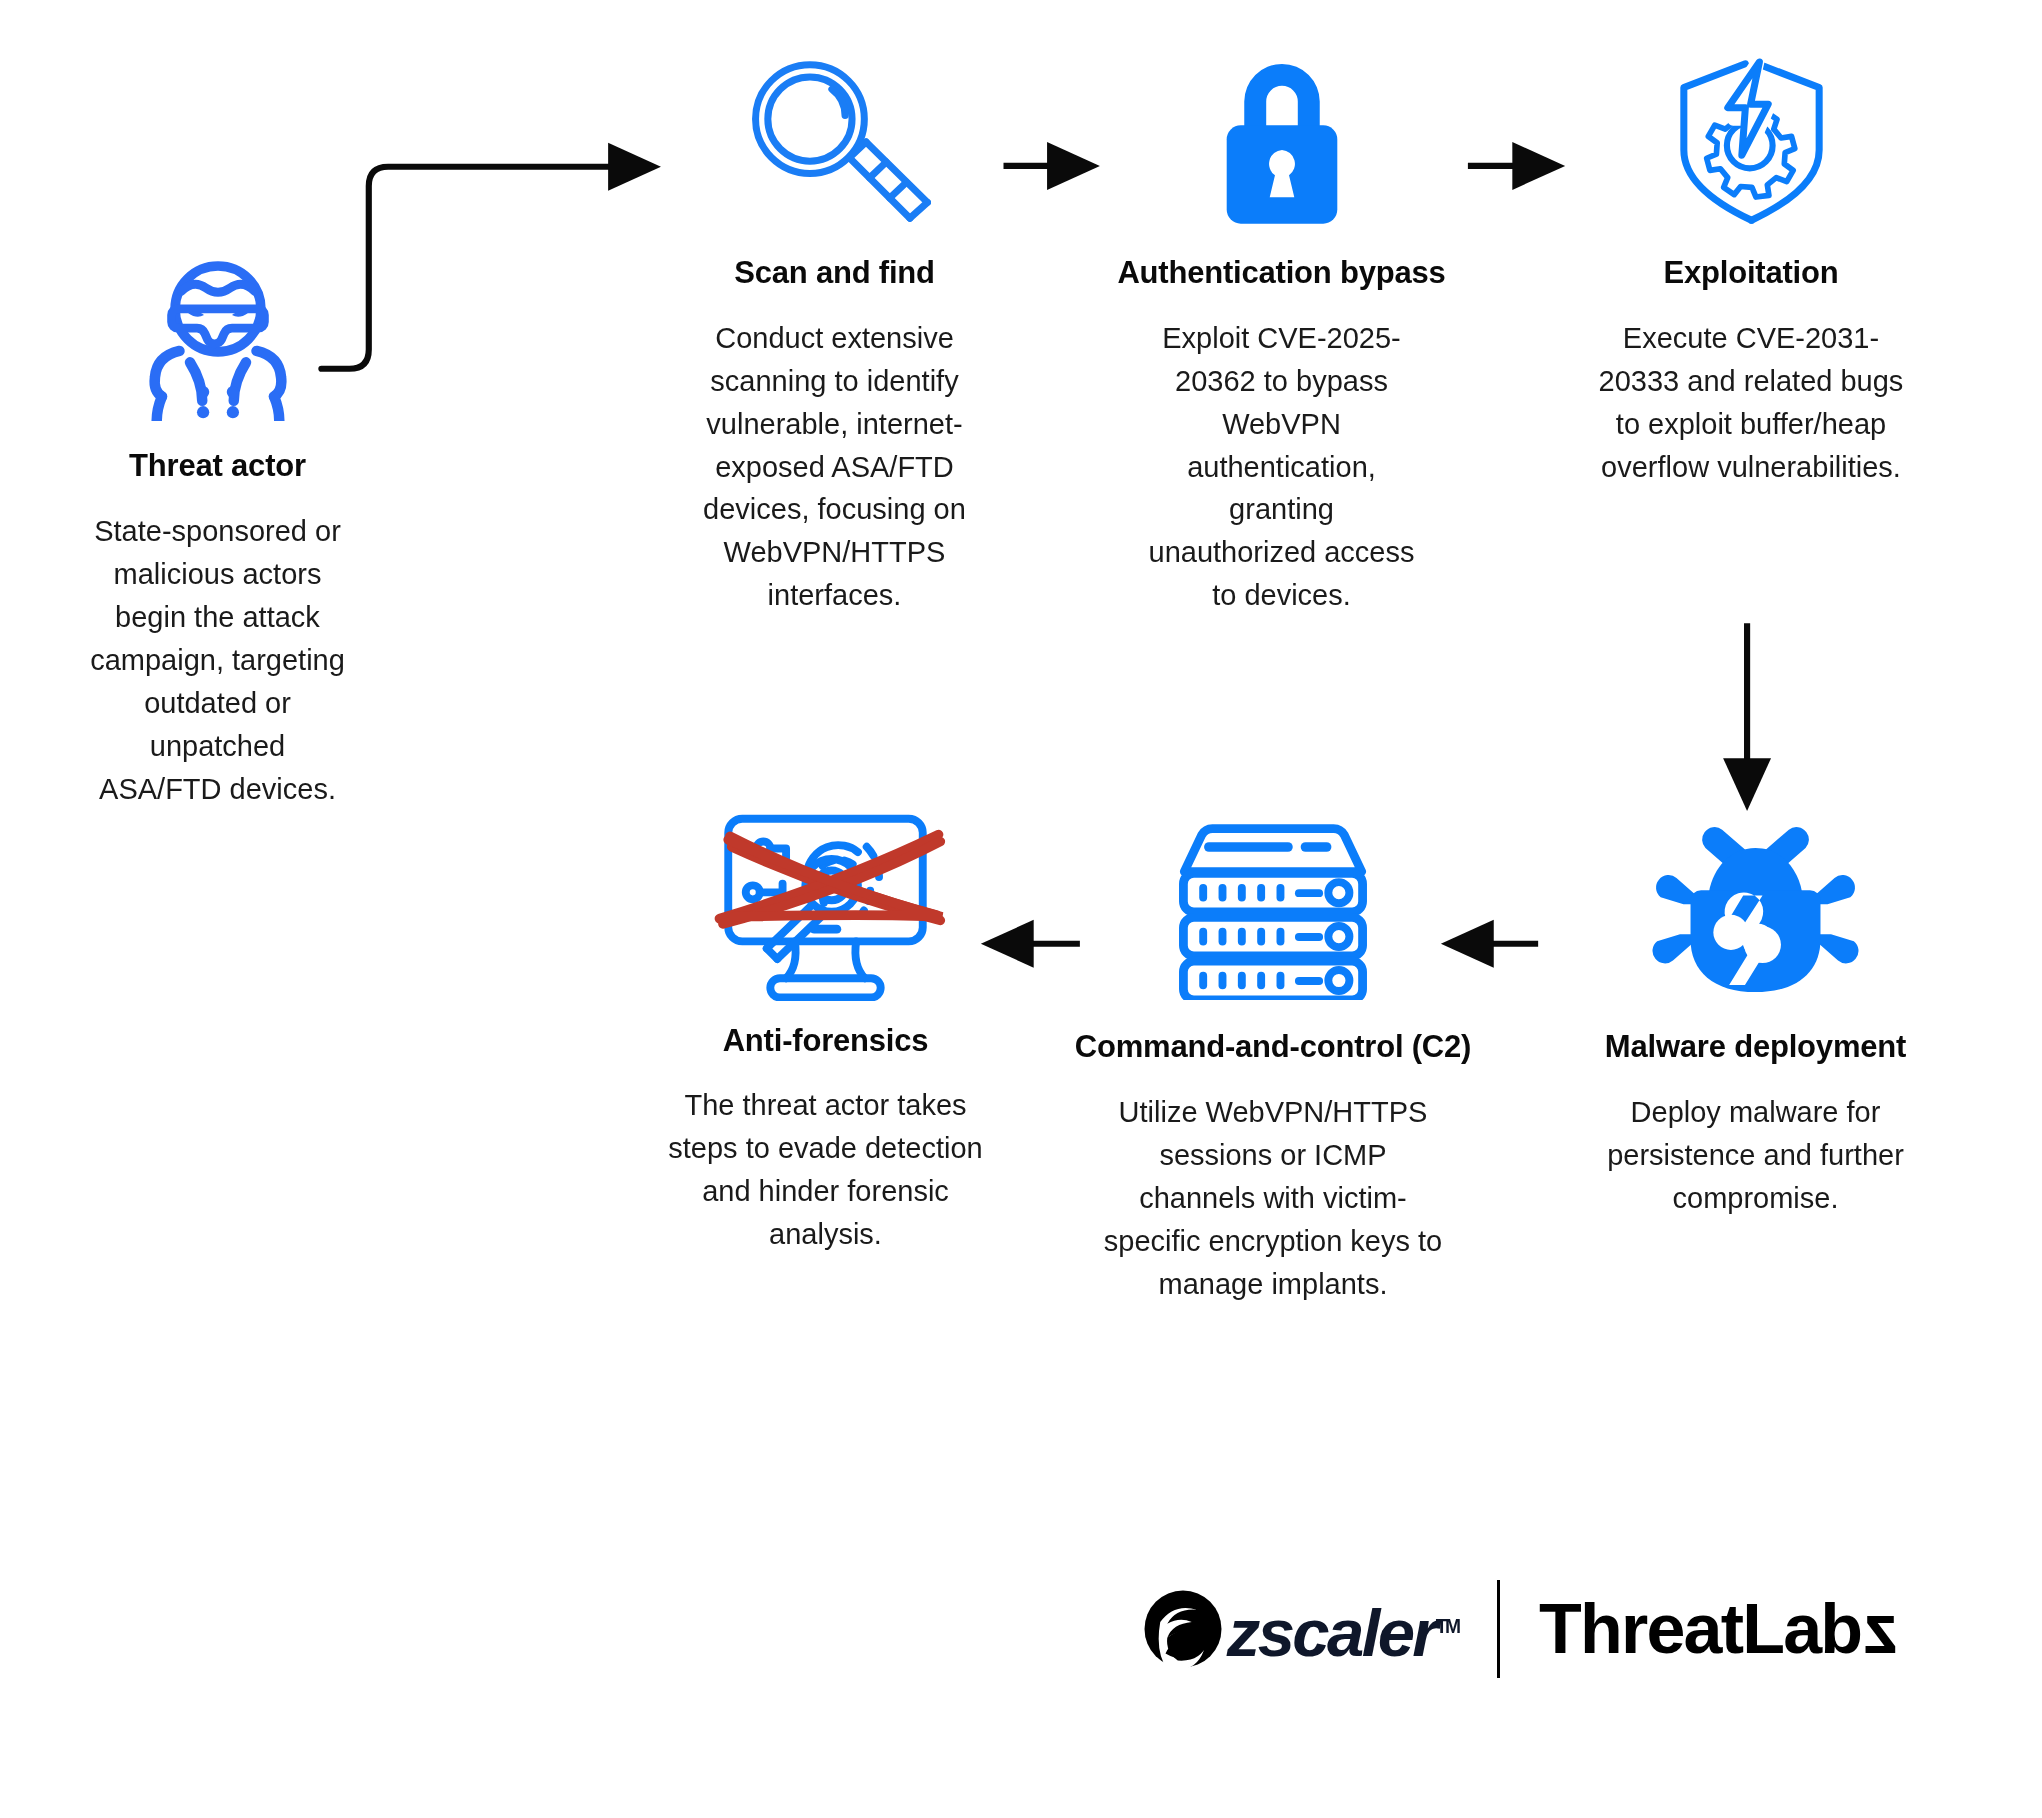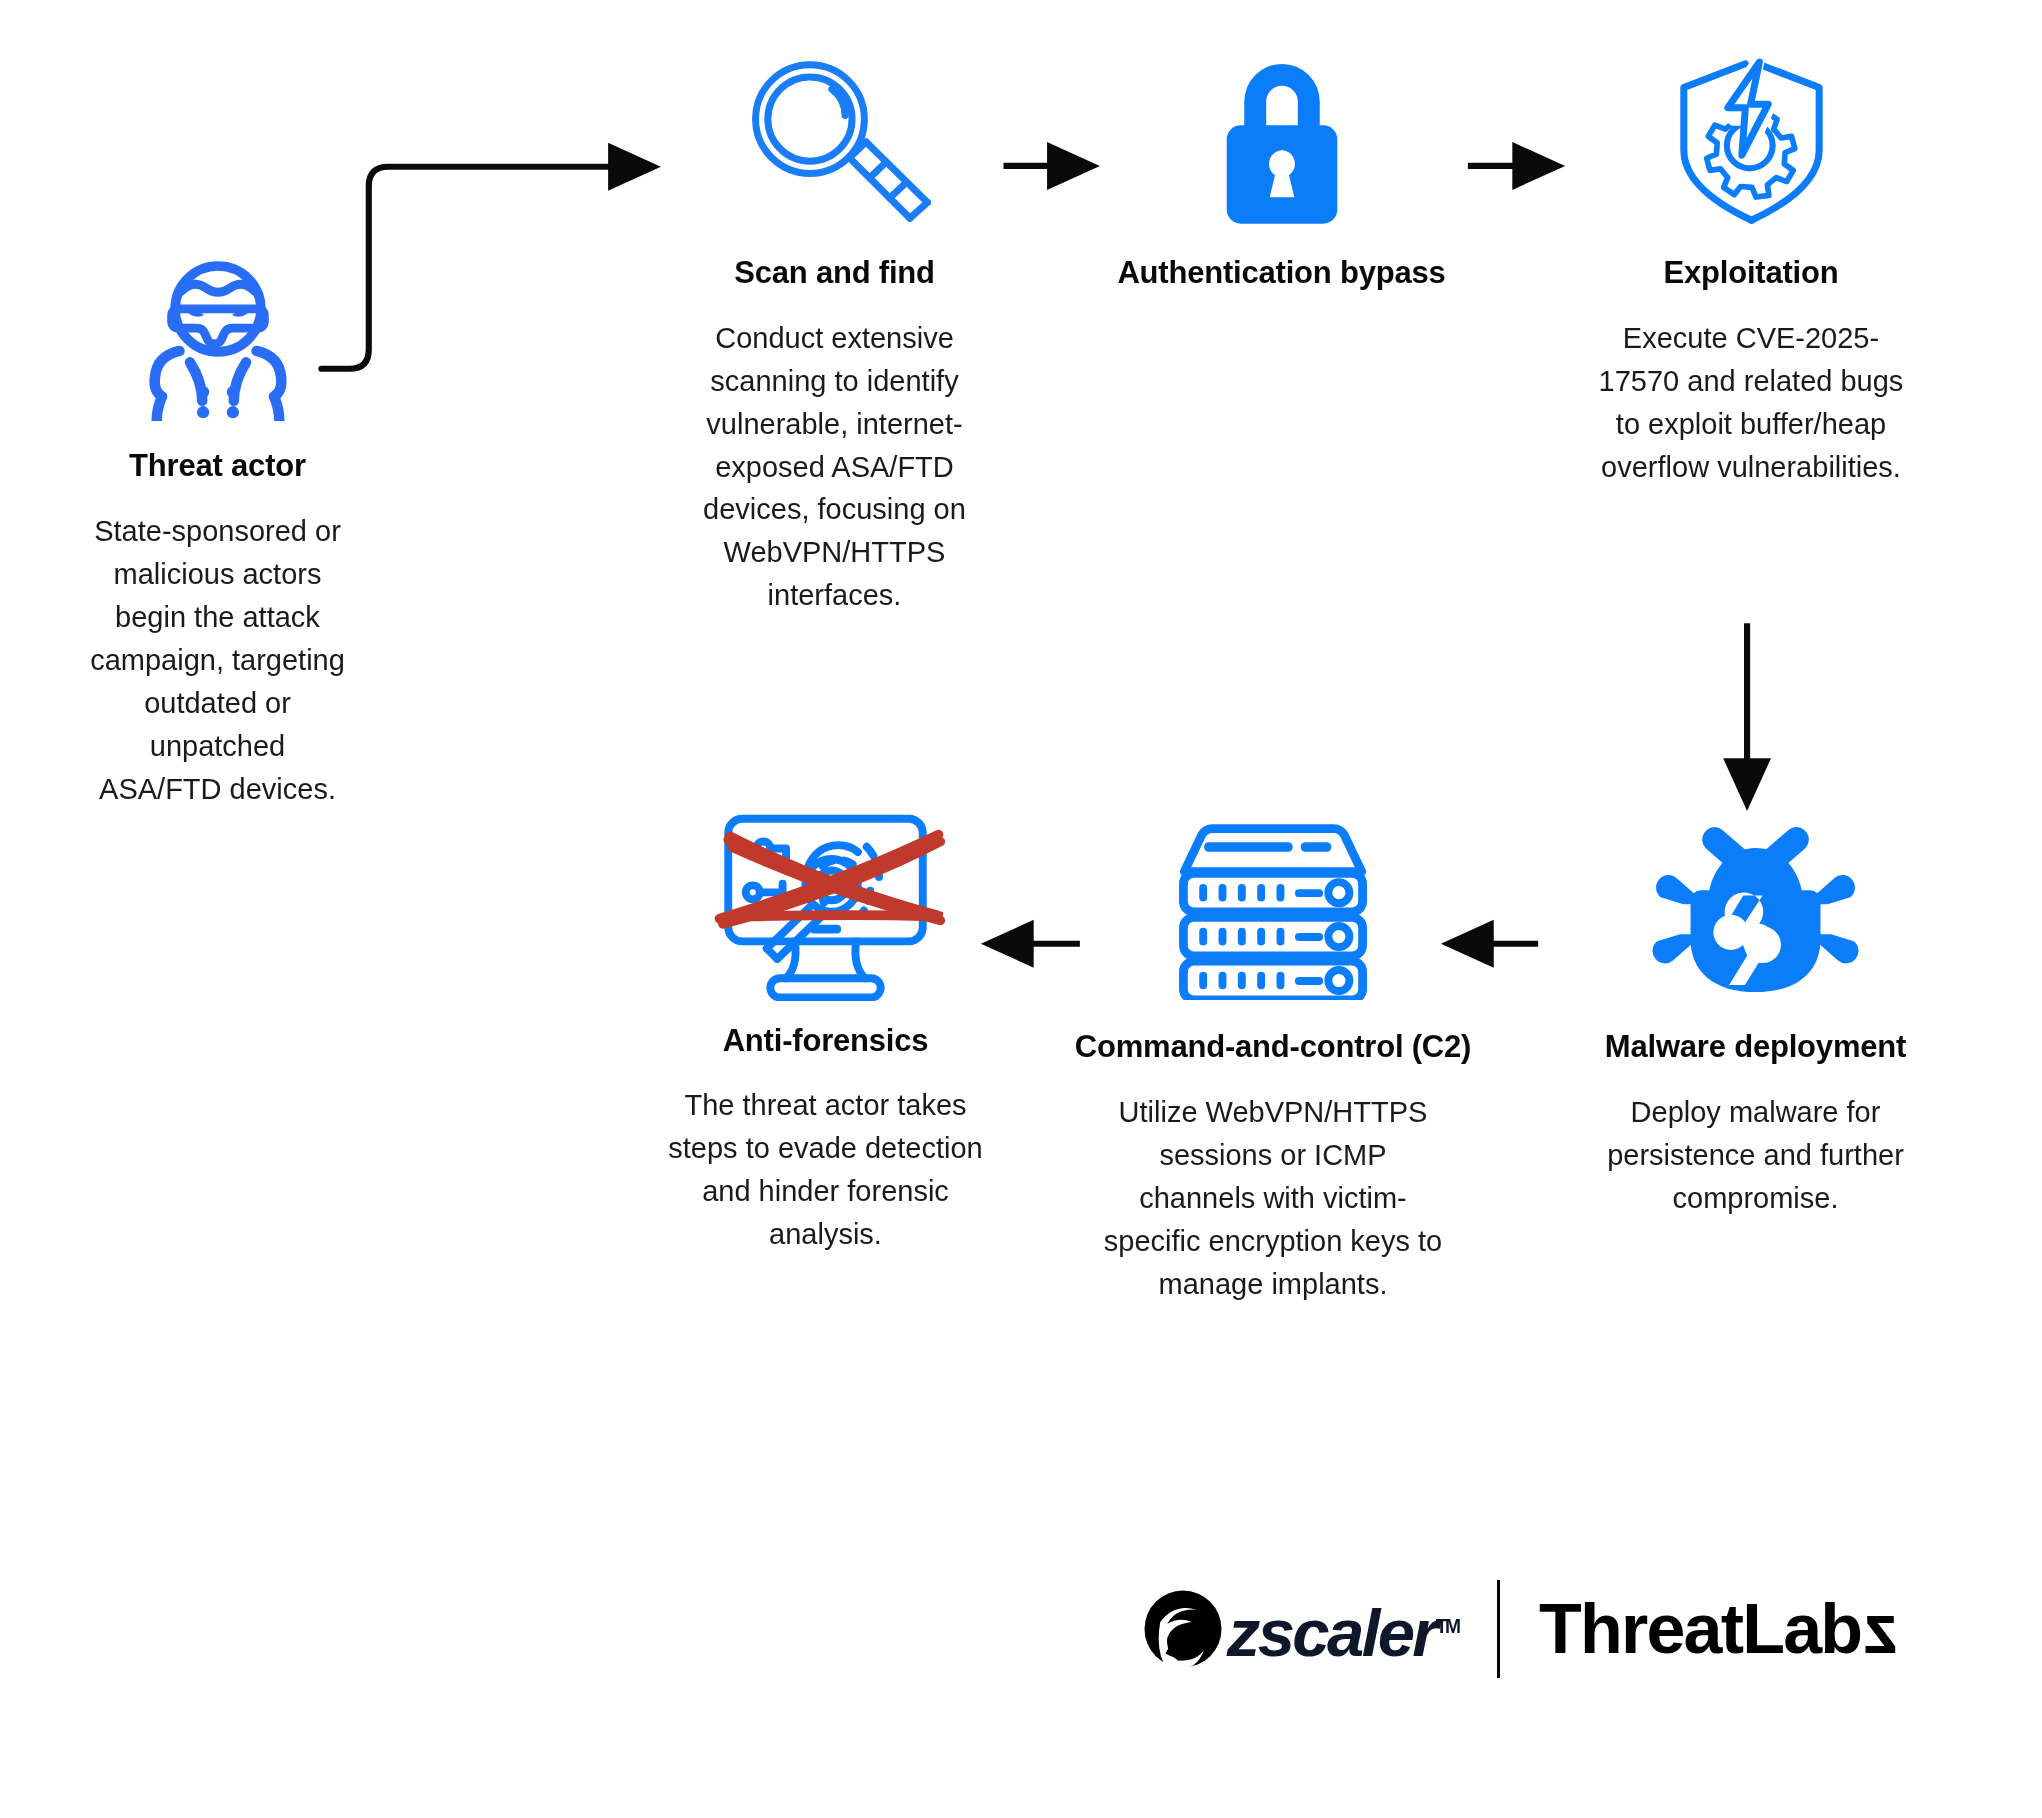--- a/index.html
+++ b/index.html
@@ -175,20 +175,21 @@
 
         <path d="M47,88 L47,53 a43,43 0 0 1 86,0 L133,88 L108,88 L108,53
                  a18,18 0 0 0 -36,0 L72,88 Z" fill="#0b7dfa"></path>
 
         <rect x="27" y="80" width="126" height="112" rx="16" fill="#0b7dfa"></rect>
 
         <path d="M90,108 a16,16 0 0 1 8,29 l6,25 h-28 l6,-25 a16,16 0 0 1 8,-29 z" fill="#ffffff"></path>
       </svg>
     </div>
     <div class="node-title" style="margin-top:24.6px;">Authentication bypass</div>
+    <div class="node-desc" style="margin-top:26px; padding:0 46px;">Exploit CVE-2025-20362 to bypass WebVPN authentication, granting unauthorized access to devices.</div>
   </div>
 
   <div class="node" style="left:1571px; top:53px; width:360px;">
     <div class="icon-wrap" style="height:176px;">
       <svg width="167" height="174" viewBox="0 0 190 198">
         <g fill="none" stroke="#0b7dfa" stroke-width="8" stroke-linecap="round" stroke-linejoin="round">
 
           <path d="M88,10 L18,37 L18,108 q0,44 77,80"></path>
           <path d="M95,188 q77,-36 77,-80 L172,37 L102,10"></path>
 
@@ -199,21 +200,21 @@
                    l-11,-8 l8,-14 l13,5 l11,-9 l-2,-13 l16,-2 z" stroke-width="7" transform="translate(-2,8) scale(0.92) translate(8,2)"></path>
 
           <circle cx="93" cy="103" r="26" stroke-width="7"></circle>
         </g>
 
         <path d="M104,4 L63,62 L86,62 L74,74 L96,74 L90,118 L116,58 L92,58 L104,4 Z" fill="#ffffff" stroke="#ffffff" stroke-width="13" stroke-linejoin="round"></path>
         <path d="M104,8 L68,60 L88,60 L84,114 L114,56 L94,56 L104,8 Z" fill="none" stroke="#0b7dfa" stroke-width="8" stroke-linejoin="round" stroke-linecap="round"></path>
       </svg>
     </div>
     <div class="node-title" style="margin-top:24.6px;">Exploitation</div>
-    <div class="node-desc" style="margin-top:26px; padding:0 24.6px;">Execute CVE-2025-17570 and related bugs to exploit buffer/heap overflow vulnerabilities.</div>
+    <div class="node-desc" style="margin-top:26px; padding:0 24.6px;">Execute CVE-2031-20333 and related bugs to exploit buffer/heap overflow vulnerabilities.</div>
   </div>
 
   <div class="node" style="left:1571px; top:816px; width:369px;">
     <div class="icon-wrap" style="height:184px;">
       <svg width="211" height="180" viewBox="0 0 240 205">
         <g fill="#0b7dfa">
 
           <path d="M62,14 a14,14 0 0 1 20,-3 l30,26 a14,14 0 0 1 -19,21 l-30,-26
                    a14,14 0 0 1 -1,-18 z"></path>
           <path d="M178,14 a14,14 0 0 0 -20,-3 l-30,26 a14,14 0 0 0 19,21 l30,-26

